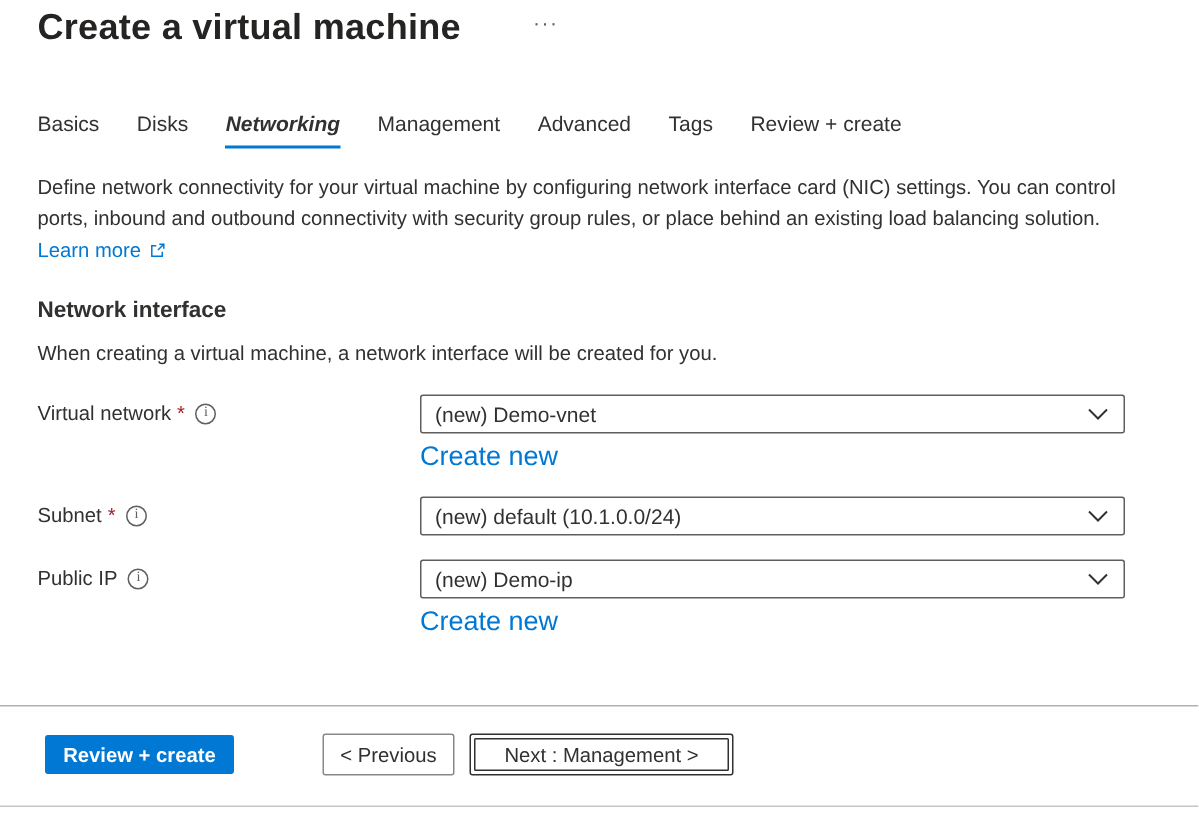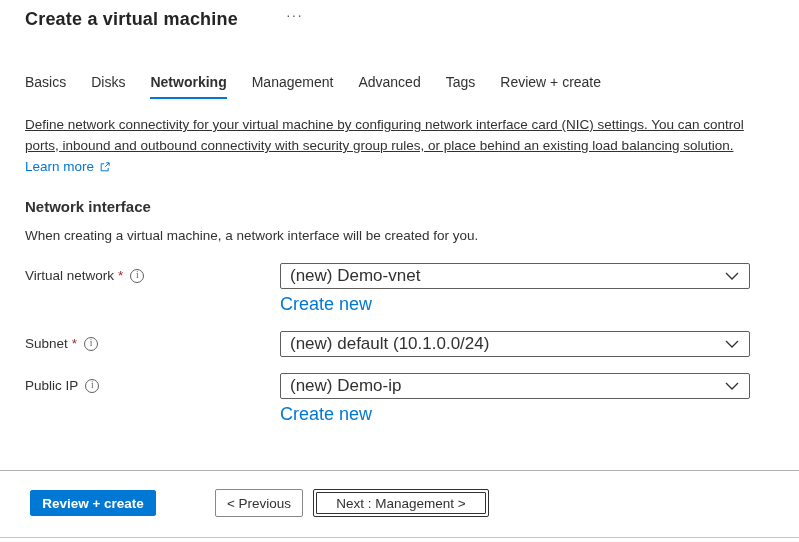--- a/index.html
+++ b/index.html
@@ -12,30 +12,30 @@
   }
   .page { position: relative; width: 799px; height: 542px; background: #fff; overflow: hidden; }
 
   
   .content {
     position: absolute; top: 0; left: 0; right: 0; height: 470px;
     overflow: hidden; padding-left: 25px;
   }
 
   .title-row { display: flex; align-items: flex-start; margin-top: 4px; }
-  .page-title { font-size: 18px; line-height: 30px; font-weight: 700; color: #252423; letter-spacing: 0.2px; }
+  .page-title { font-size: 24px; line-height: 30px; font-weight: 700; color: #252423; letter-spacing: 0.2px; }
   .more-icon { margin-left: 48px; margin-top: 4px; color: #605e5c; font-size: 14px; letter-spacing: 1px; cursor: pointer; line-height: 14px; }
 
   
   .tabs { display: flex; gap: 25px; margin-top: 40px; font-size: 14px; }
   .tab { padding-bottom: 7px; color: #323130; cursor: pointer; border-bottom: 2px solid transparent; white-space: nowrap; }
-  .tab.active { font-weight: 700; border-bottom-color: #0078d4; }
-
-  
-  .intro { margin-top: 15px; font-size: 13.5px; line-height: 21px; color: #323130; text-decoration: underline; }
+  .tab.active { font-weight: 700; border-bottom-color: #0078d4; font-style: italic; }
+
+  
+  .intro { margin-top: 15px; font-size: 13.5px; line-height: 21px; color: #323130; }
   .learn-more { display: inline-flex; align-items: center; gap: 5px; color: #0078d4; font-size: 13.5px; line-height: 21px; text-decoration: none; cursor: pointer; }
 
   
   .section-heading { font-size: 15px; font-weight: 700; margin-top: 21px; color: #323130; }
   .section-desc { margin-top: 13px; font-size: 13.5px; }
 
   
   .form { margin-top: 6px; }
   .row { display: flex; align-items: flex-start; margin-top: 16px; }
   .row.first { margin-top: 20px; }
@@ -47,21 +47,21 @@
     border: 1px solid #605e5c; border-radius: 50%;
     display: inline-flex; align-items: center; justify-content: center;
     color: #605e5c; cursor: pointer;
   }
   .info-icon::after { content: "i"; font-size: 9.5px; font-family: "Liberation Serif", serif; line-height: 1; }
   .control-col { width: 470px; flex: none; }
   .select {
     height: 26px; width: 100%; background: #fff;
     border: 1px solid #605e5c; border-radius: 2px;
     display: flex; align-items: center; justify-content: space-between;
-    padding: 0 10px 0 9px; font-size: 17px; cursor: pointer;
+    padding: 0 10px 0 9px; font-size: 14px; cursor: pointer;
   }
   .select .chev { flex: none; display: inline-flex; }
   .create-new { display: inline-block; margin-top: 5px; color: #0078d4; font-size: 18px; text-decoration: none; cursor: pointer; }
 
   
   .radio-opt { display: flex; align-items: center; gap: 9px; height: 26px; font-size: 13.5px; cursor: pointer; padding-left: 3px; margin-top: 32px; }
   .radio { width: 16px; height: 16px; flex: none; border-radius: 50%; border: 1px solid #605e5c; background: #fff; position: relative; }
   .radio.selected { border-color: #0078d4; }
   .radio.selected::after { content: ""; position: absolute; inset: 3px; border-radius: 50%; background: #0078d4; }
 

